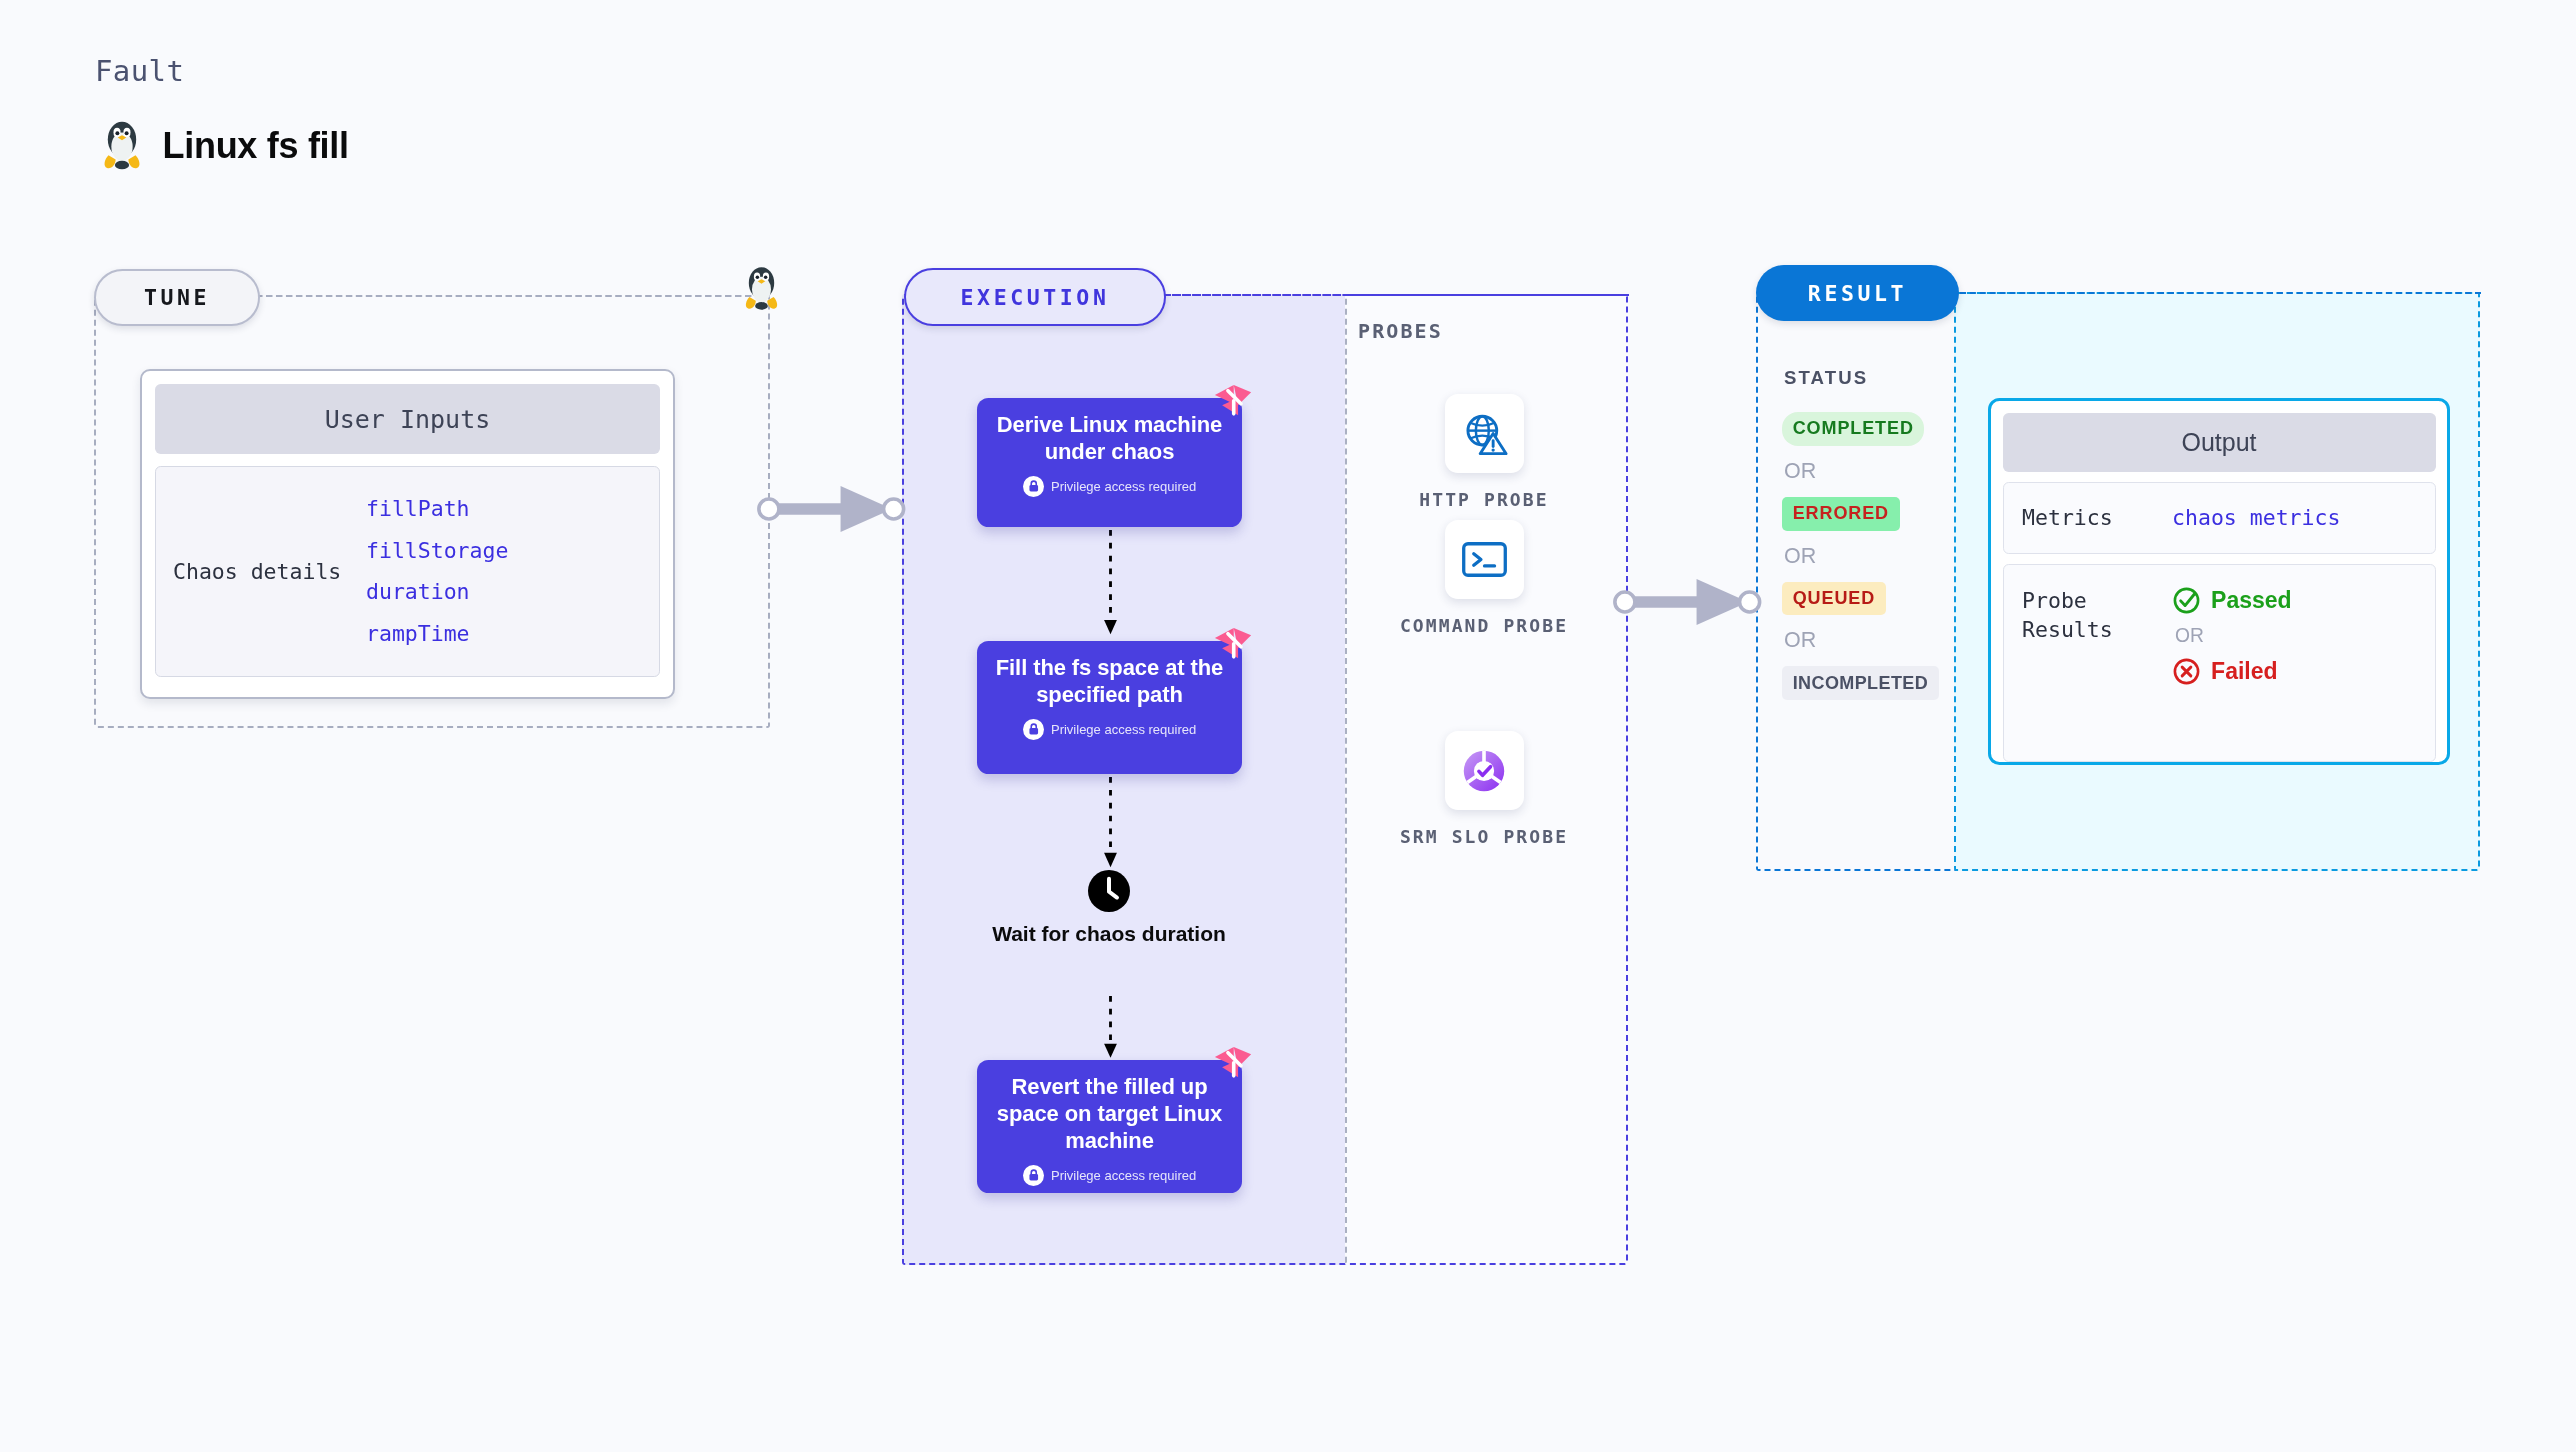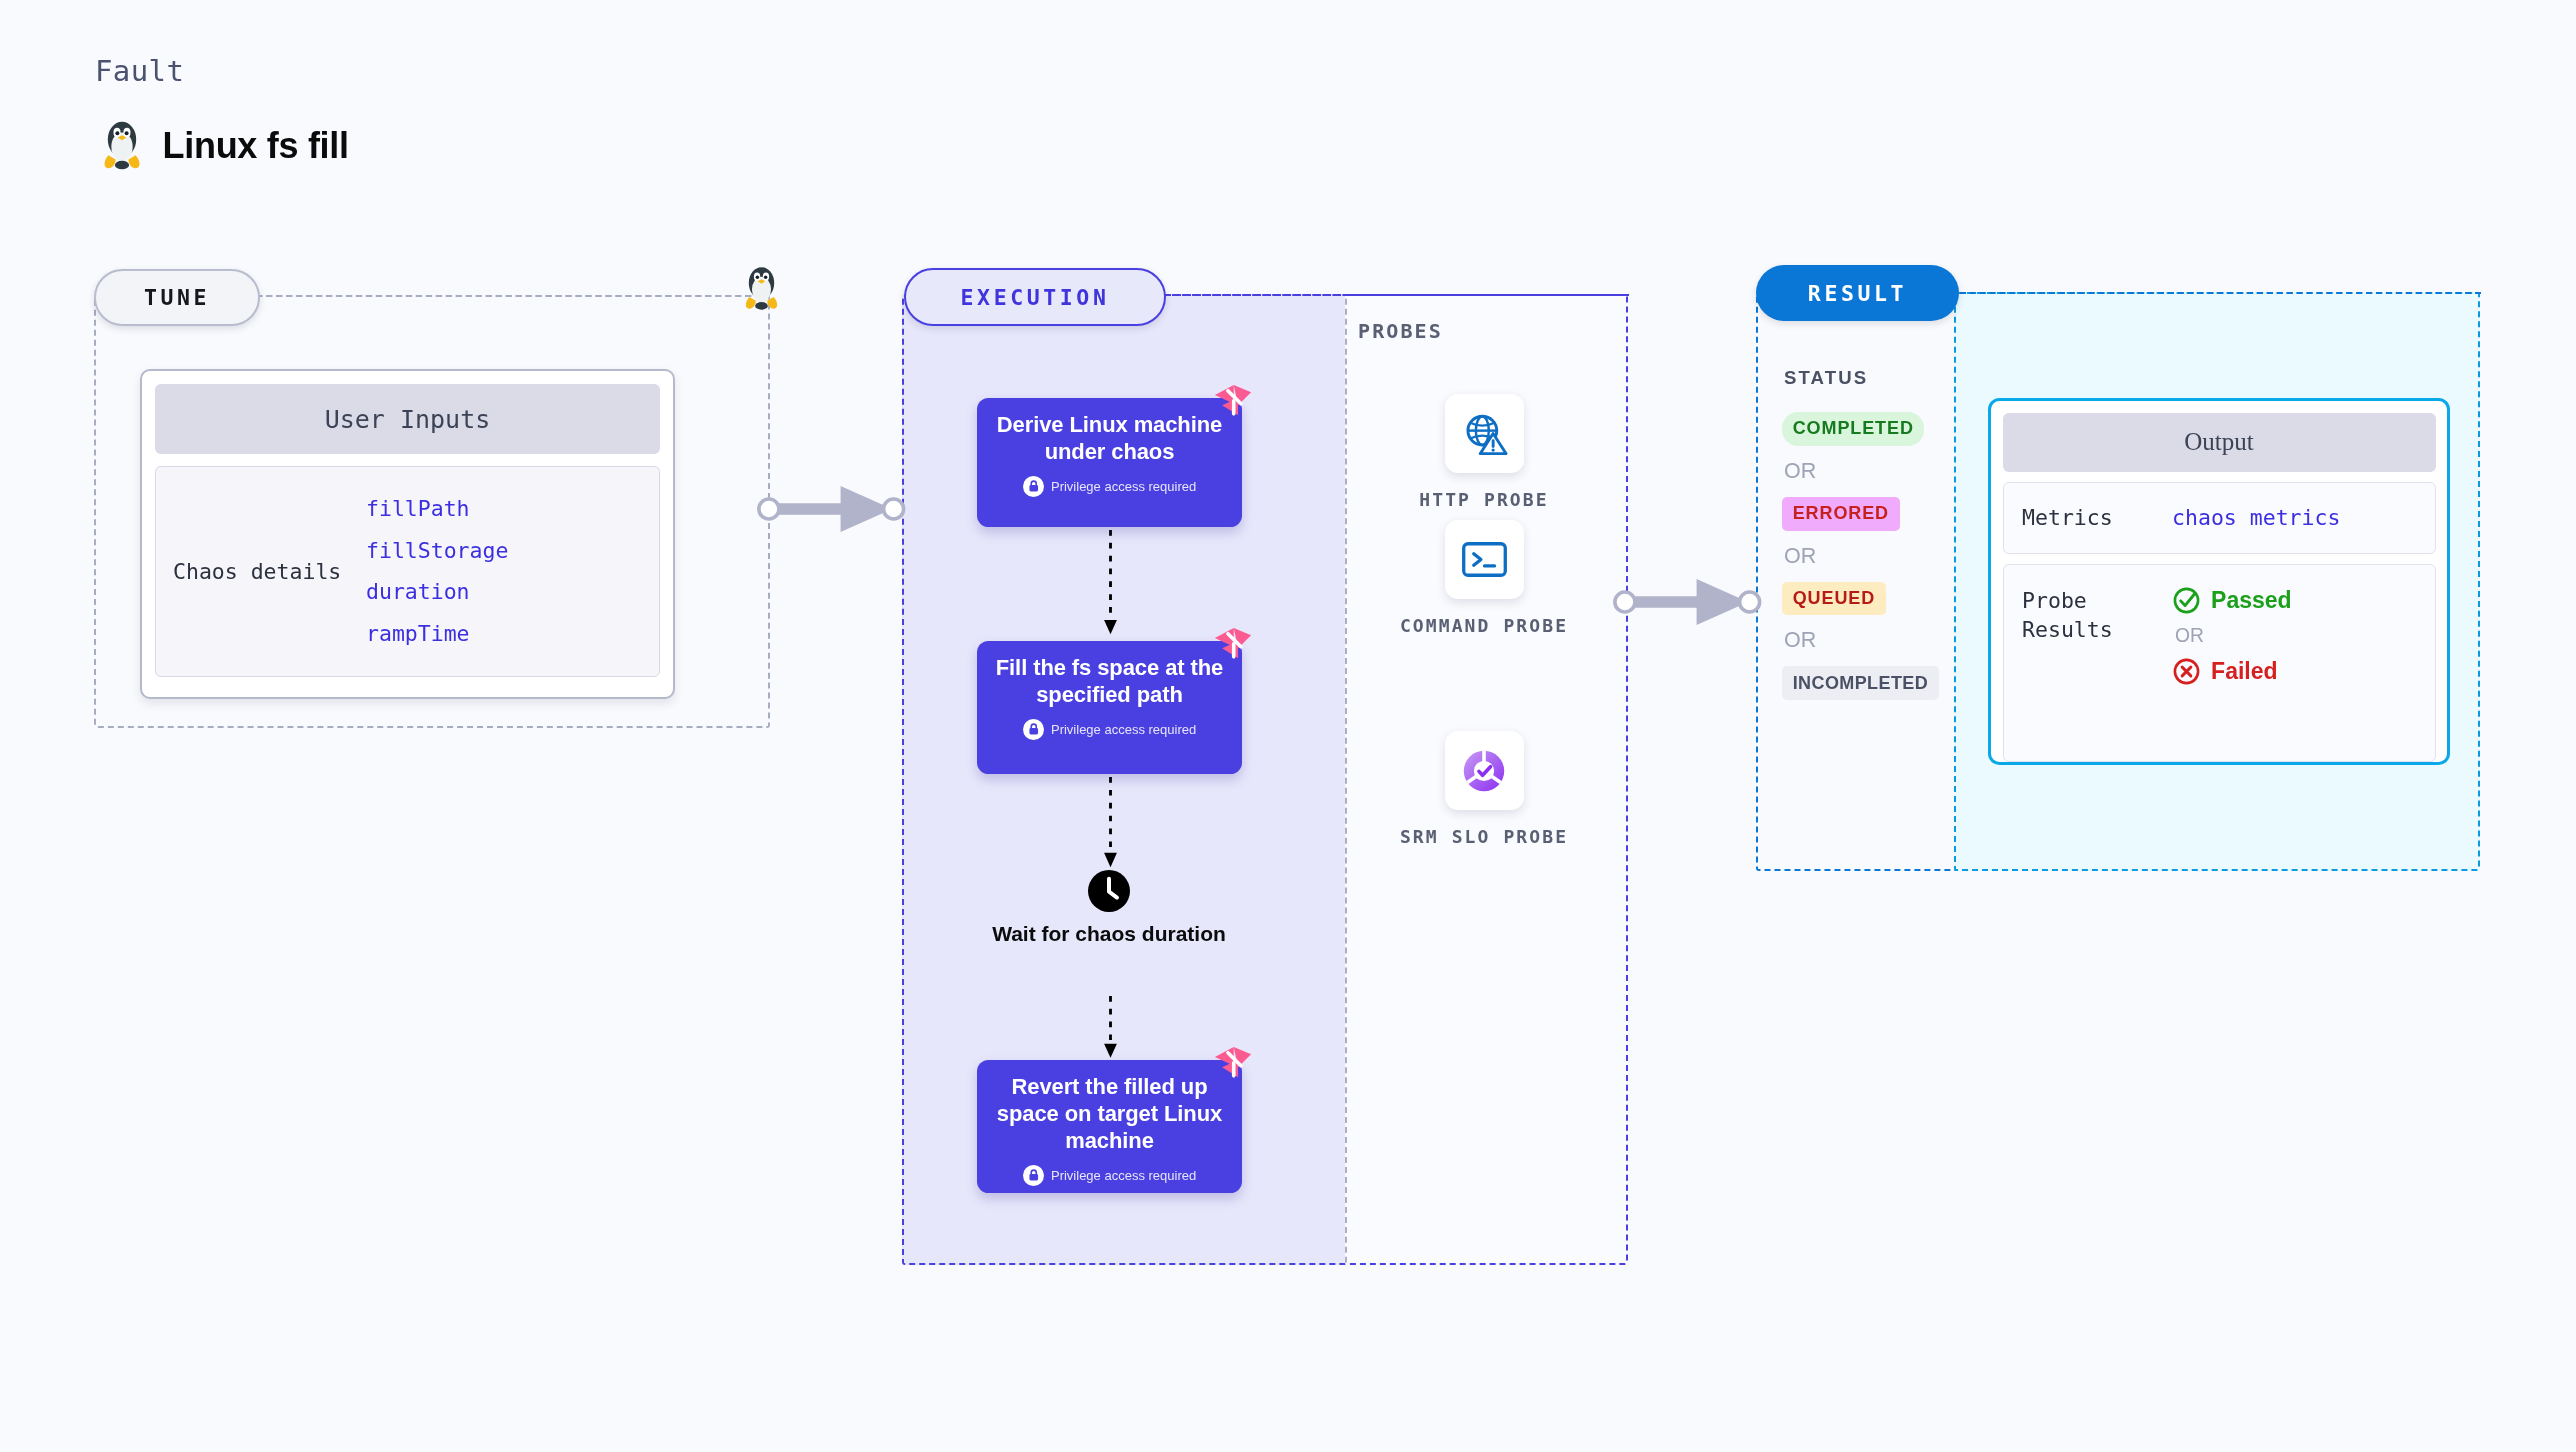--- a/index.html
+++ b/index.html
@@ -180,38 +180,38 @@
   #status-title{
     position:absolute;left:1784px;top:367px;
     font-size:18.6px;font-weight:700;letter-spacing:2.1px;color:#4b5165;
   }
   #status-list{position:absolute;left:1782px;top:412px;width:158px;}
   .status-badge{
     display:inline-block;padding:6.4px 10.7px;border-radius:5px;
     font-size:18px;font-weight:700;letter-spacing:0.9px;
   }
   .status-badge.completed{background:#d9f5dc;color:#167a1f;border-radius:16px;}
-  .status-badge.errored{background:#f0abfc;color:#c5221f;}
+  .status-badge.errored{background:#86efac;color:#c5221f;}
   .status-badge.queued{background:#fcecbf;color:#b71b16;}
   .status-badge.incompleted{background:#edeef4;color:#4b5165;letter-spacing:0.4px;}
   .or-sep{
     font-size:21.5px;color:#9ea3b5;margin:13px 0 13px 2.1px;
     font-family:"Liberation Sans",sans-serif;
   }
 
   
   #output-card{
     position:absolute;left:1988px;top:398px;width:462px;height:367px;
     background:#fff;border:3.6px solid #09a8e8;border-radius:11.5px;
     box-sizing:border-box;padding:11.5px;
   }
   #output-header{
     height:59px;background:#dadbe6;border-radius:5.7px;
     display:flex;align-items:center;justify-content:center;
-    font-family:Liberation Serif, serif;font-size:25px;color:#3d4356;
+    font-family:Liberation Sans, sans-serif;font-size:25px;color:#3d4356;
   }
   #metrics-row{
     margin-top:10px;height:72px;background:#fafbfe;
     border:1.4px solid #dfe2ec;border-radius:5.7px;
     display:flex;align-items:center;box-sizing:border-box;padding:0 18.6px;
   }
   #probe-results-row{
     margin-top:10px;height:198px;background:#fafbfe;
     border:1.4px solid #dfe2ec;border-radius:5.7px;
     display:flex;align-items:flex-start;box-sizing:border-box;padding:21.5px 18.6px 0;

